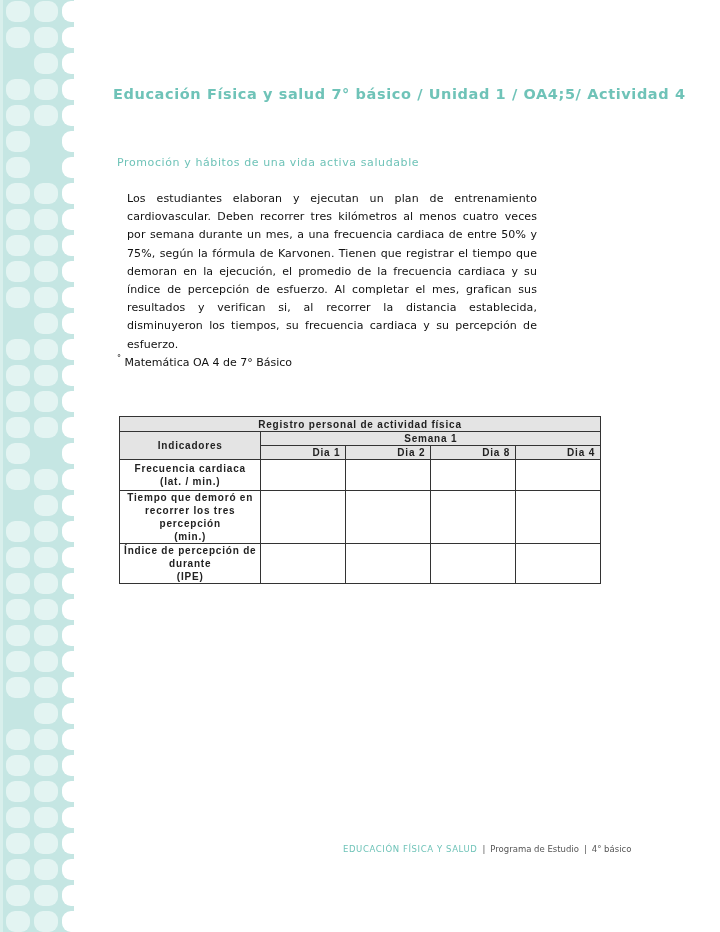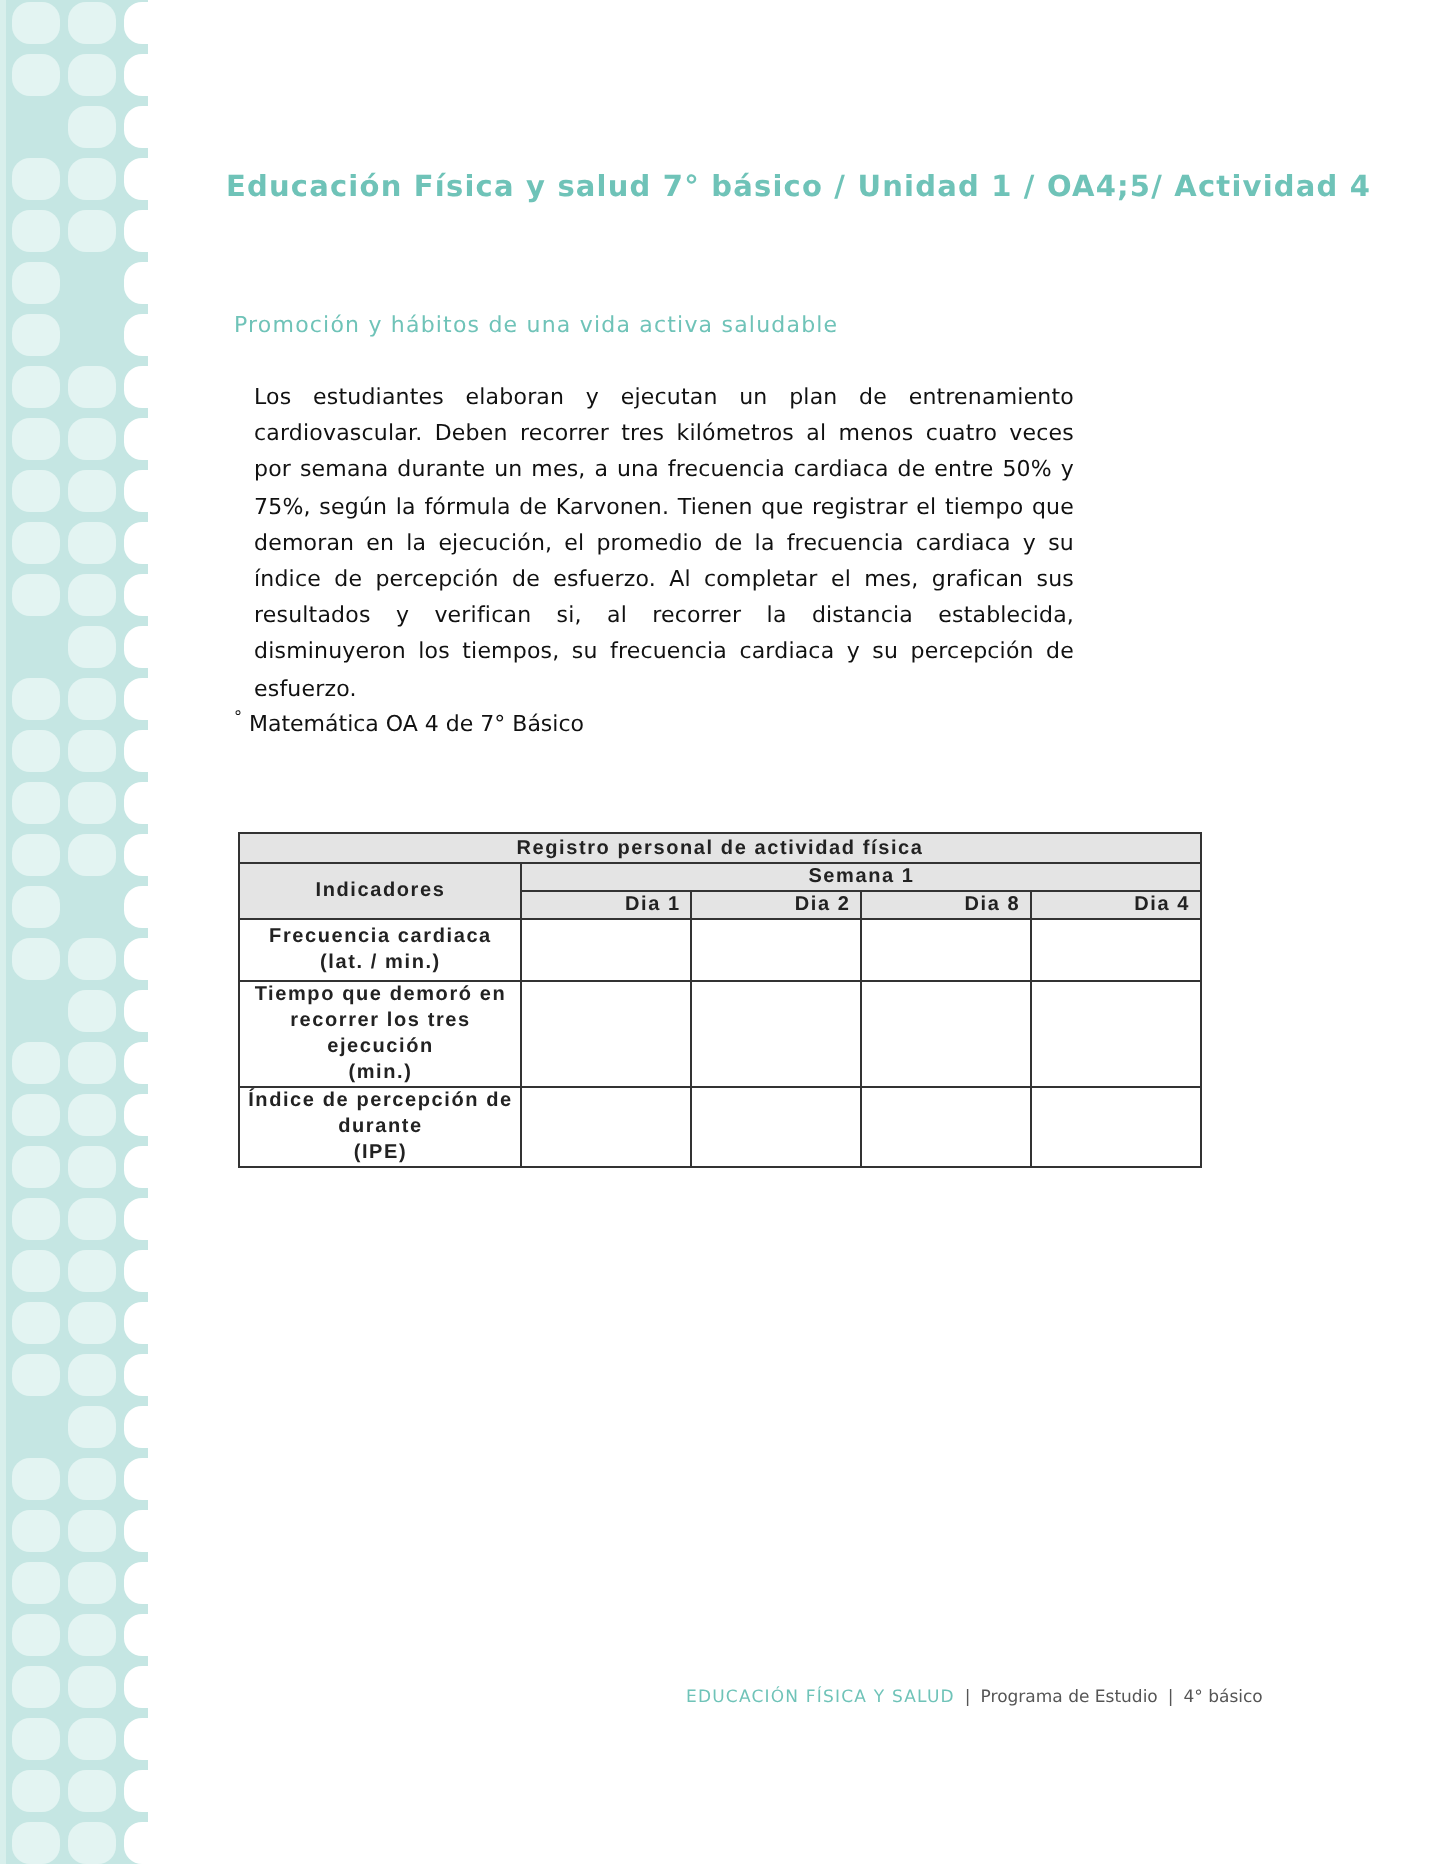--- a/index.html
+++ b/index.html
@@ -286,21 +286,21 @@
       <div>(lat. / min.)</div>
     </td>
     <td></td>
     <td></td>
     <td></td>
     <td></td>
   </tr>
   <tr class="r2">
     <td>
       <div>Tiempo que demoró en recorrer los tres</div>
-      <div>ejecución</div>
+      <div>percepción</div>
       <div>(min.)</div>
     </td>
     <td></td>
     <td></td>
     <td></td>
     <td></td>
   </tr>
   <tr class="r3">
     <td>
       <div>Índice de percepción de durante</div>

